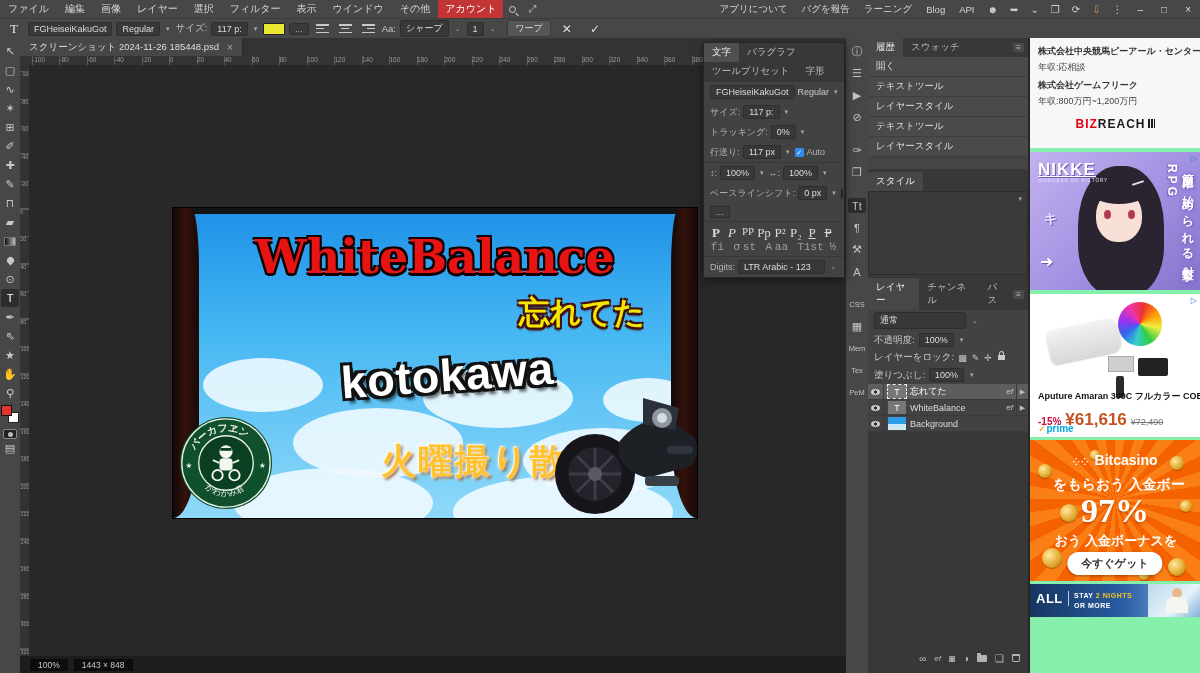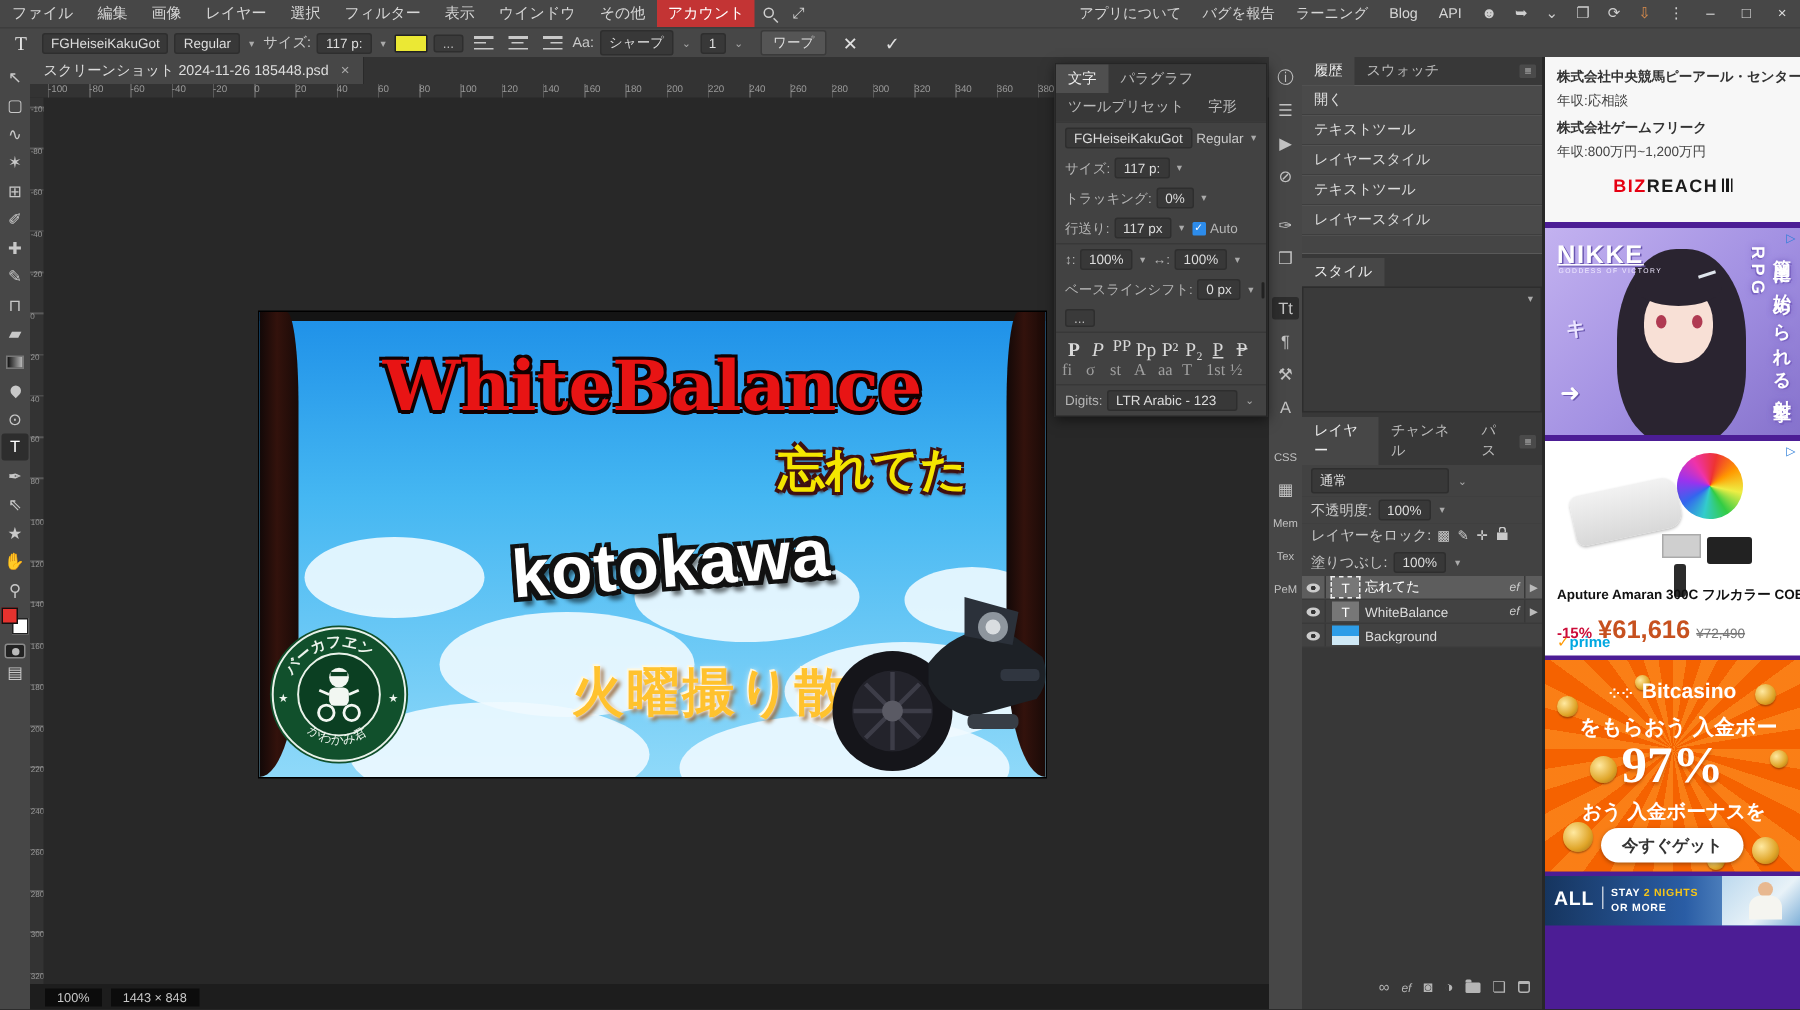--- a/index.html
+++ b/index.html
@@ -85,21 +85,21 @@
   .cp-tab { padding:3px 8px; font-size:9.5px; color:#bbb; }
   .cp-tab.active { background:#4f4f4f; color:#eee; }
   .cp-row { display:flex; align-items:center; gap:3px; padding:3px 6px; }
   .cp-row .lbl { color:#b5b5b5; white-space:nowrap; }
   .cp-sep { border-top:1px solid #383838; }
   .checkbox { width:9px; height:9px; background:#2d8ceb; border-radius:1px; color:#fff; font-size:7px; line-height:9px; text-align:center; }
   .pbtns { display:flex; gap:0; padding:3px 4px 0 4px; font-family:"Liberation Serif",serif; font-size:13px; color:#d9d9d9; }
   .pbtns span { width:16px; text-align:center; }
   .pbtns .it { font-style:italic; } .pbtns .un { text-decoration:underline; } .pbtns .st { text-decoration:line-through; }
   .pbtns2 { display:flex; gap:0; padding:0 4px 3px 4px; font-family:"Liberation Serif",serif; font-size:11px; color:#9f9f9f; }
-  .pbtns2 span { width:16px; text-align:left; }
+  .pbtns2 span { width:16px; text-align:right;font-family:Liberation Mono, monospace; }
 
   
   #right-strip { position:absolute; left:846px; top:38px; width:22px; bottom:0; background:#474747; z-index:20; display:flex; flex-direction:column; align-items:center; padding-top:6px; gap:7px; font-size:11px; color:#c2c2c2; }
   .rs-icon { width:18px; height:15px; display:flex; align-items:center; justify-content:center; }
   .rs-icon.txt { font-size:7.5px; letter-spacing:0; }
   .rs-icon.active { background:#2d2d2d; border-radius:2px; }
   .rs-gap { height:4px; }
 
   #right-panels { position:absolute; left:868px; top:38px; width:160px; bottom:0; background:#383838; z-index:20; font-size:9.5px; }
   .panel-tabs { display:flex; background:#383838; align-items:center; }
@@ -128,21 +128,21 @@
   .lr-name { flex:1; white-space:nowrap; overflow:hidden; }
   .lr-ef { font-size:8px; font-style:italic; color:#ccc; padding-right:3px; }
   .lr-arrow { border-left:1px solid #383838; width:12px; text-align:center; font-size:7px; color:#bbb; align-self:stretch; display:flex; align-items:center; justify-content:center; }
   .layers-bottom { position:absolute; bottom:7px; left:0; width:100%; height:16px; display:flex; justify-content:flex-end; align-items:center; gap:8px; padding-right:8px; font-size:10px; color:#b5b5b5; background:#383838; }
   .lb-ef { font-size:8px; font-style:italic; }
   .t-trash { width:8px; height:8px; border:1px solid #b5b5b5; border-top:2.5px solid #b5b5b5; border-radius:1px 1px 2px 2px; }
   .t-folder { width:10px; height:7px; background:#b5b5b5; border-radius:1px; position:relative; }
   .t-folder::before { content:""; position:absolute; top:-2px; left:0; width:4px; height:2px; background:#b5b5b5; border-radius:1px 1px 0 0; }
 
   
-  #ads { position:absolute; left:1030px; top:0; width:170px; bottom:0; background:#4c1d95; z-index:5; }
+  #ads { position:absolute; left:1030px; top:0; width:170px; bottom:0; background:#86efac; z-index:5; }
   .ad { position:absolute; left:0; width:170px; overflow:hidden; }
   .ad-jobs { top:0; height:148px; background:#f7f7f7; color:#222; padding:6px 8px 0 8px; }
   .job-co { font-size:9px; font-weight:bold; color:#333; margin-top:5px; white-space:nowrap; }
   .job-sal { font-size:9px; color:#444; margin-top:3px; }
   .biz-logo { text-align:center; margin-top:9px; font-size:12px; font-weight:bold; letter-spacing:1px; }
   .biz-logo .biz { color:#e60012; } .biz-logo .reach { color:#1a1a1a; }
   .biz-mark { display:inline-block; width:7px; height:9px; margin-left:2px; background:repeating-linear-gradient(90deg,#1a1a1a 0 1.6px,transparent 1.6px 3px); }
 
   .ad-nikke { top:152px; height:138px; background:linear-gradient(135deg,#c3b2f0 0%,#a290e2 55%,#8672cc 100%); }
   .nikke-logo { position:absolute; left:8px; top:8px; color:#fff; font-weight:900; font-size:17px; letter-spacing:1px; text-shadow:1px 1px 0 #6a57b0;text-decoration:underline; }

